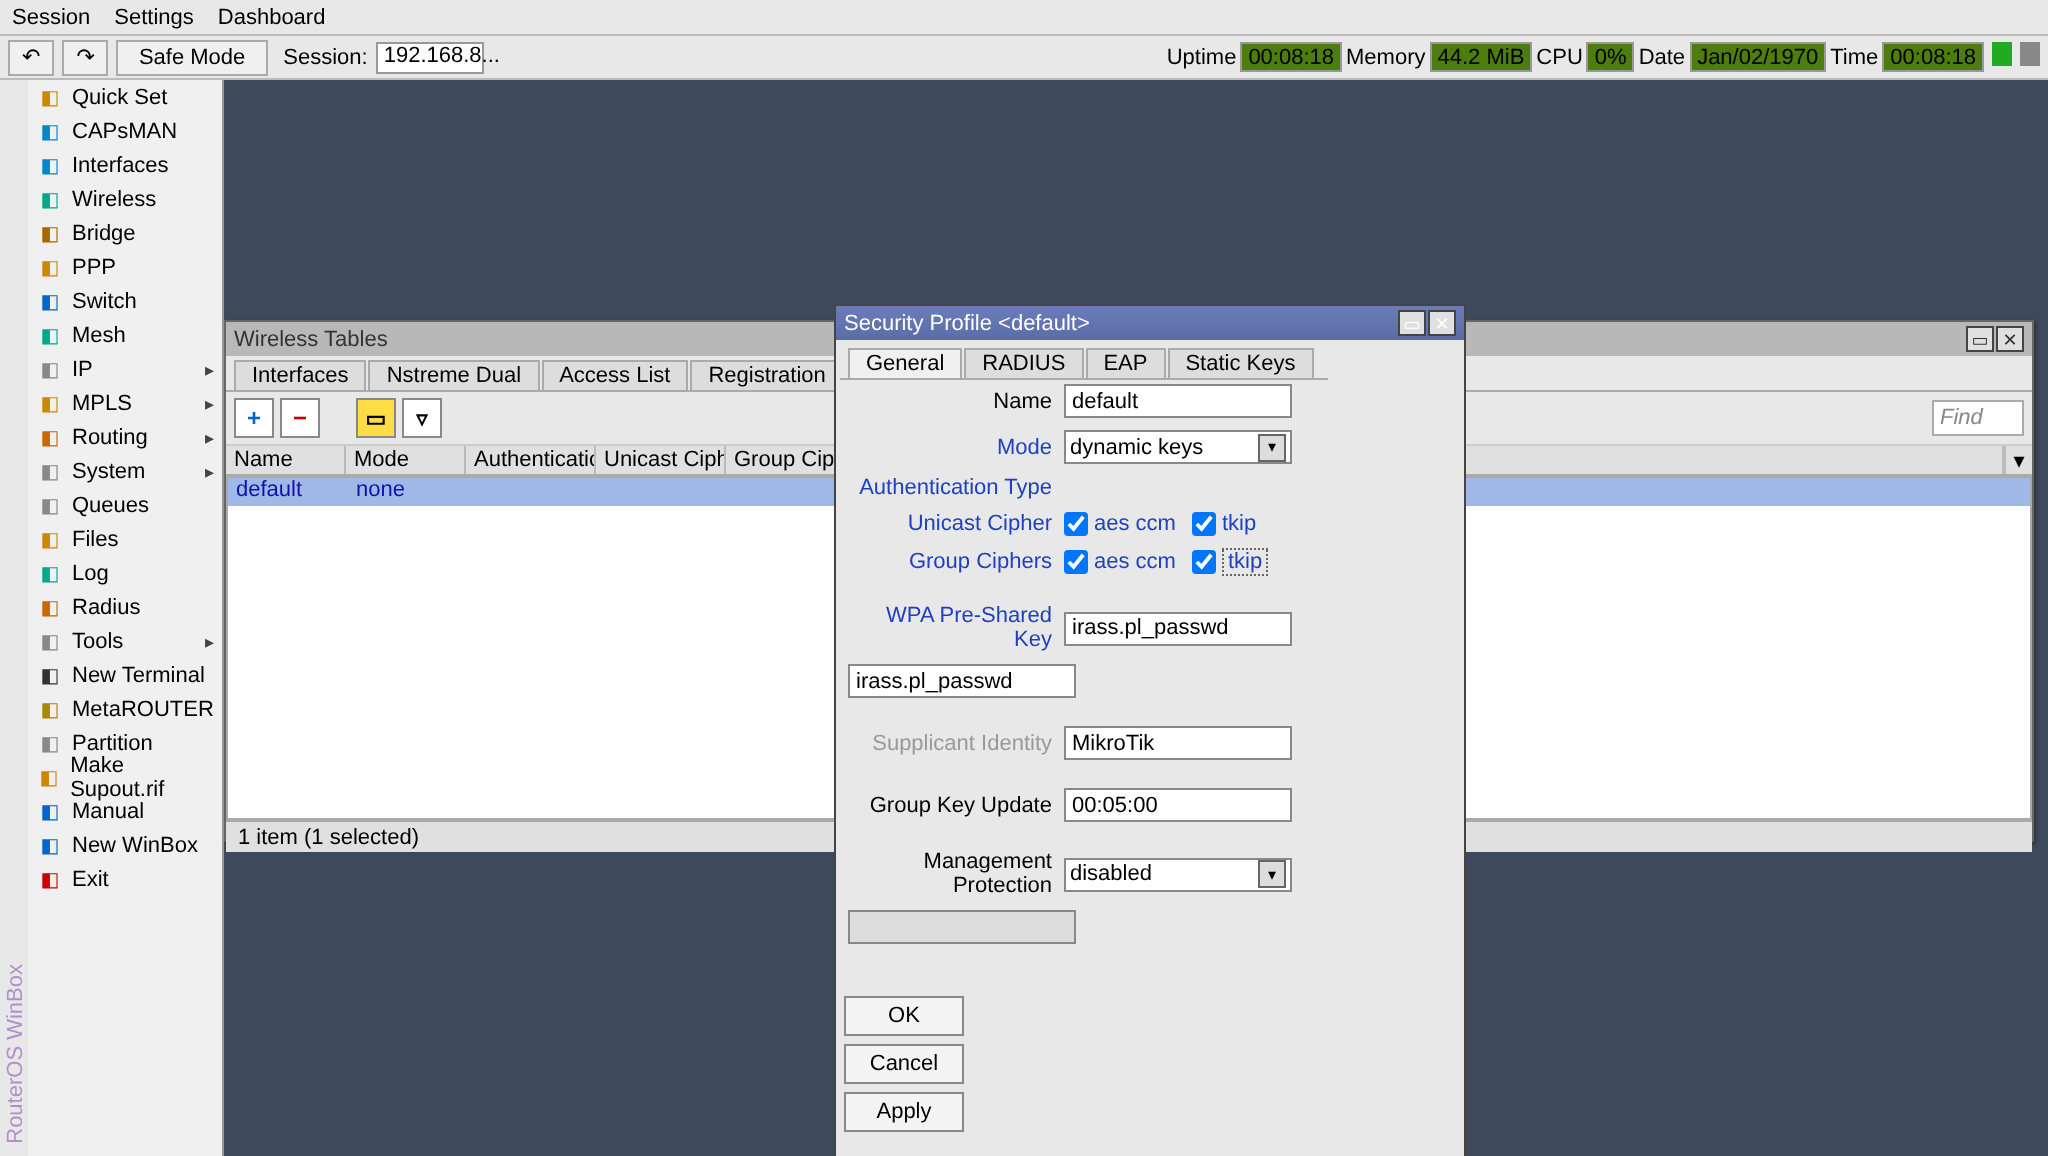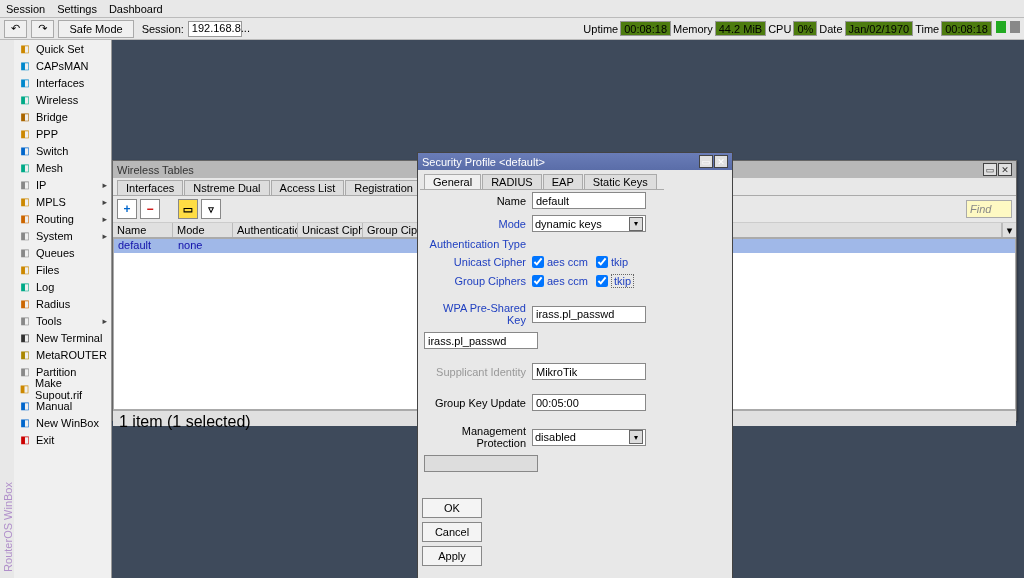--- a/index.html
+++ b/index.html
@@ -25,28 +25,28 @@
 .win { position: absolute; background: #e8e8e8; border: 1px solid #666; box-shadow: 1px 1px 2px rgba(0,0,0,.3); }
 .win-title { background: linear-gradient(#6a7db8,#5a6da8); color: #fff; height: 17px; display: flex; align-items: center; padding: 0 4px; font-size: 11px; }
 .win-title-inactive { background: #b8b8b8; color: #333; }
 .win-ctrl { margin-left: auto; display: flex; gap: 1px; }
 .win-ctrl span { width: 14px; height: 13px; border: 1px solid #444; background: #e0e0e0; display: flex; align-items: center; justify-content: center; font-size: 9px; cursor: pointer; }
 .tabs { display: flex; background: #e8e8e8; border-bottom: 1px solid #aaa; height: 18px; padding: 2px 4px 0; }
 .tab { padding: 1px 8px; border: 1px solid #aaa; border-bottom: none; background: #ddd; margin-right: 1px; cursor: pointer; font-size: 11px; }
 .tab.active { background: #f0f0f0; }
 .toolbar2 { display: flex; align-items: center; padding: 3px 4px; gap: 3px; }
 .toolbar2 .ico-btn { width: 20px; height: 20px; border: 1px solid #888; background: #fff; display: flex; align-items: center; justify-content: center; cursor: pointer; font-size: 12px; font-weight: bold; }
-.find-box { margin-left: auto; border: 1px solid #aaa; background: #fef9c3; width: 46px; height: 18px; color: #888; font-style: italic; padding: 0 3px; display: flex; align-items: center; }
+.find-box { margin-left: auto; border: 1px solid #aaa; background: #ffffff; width: 46px; height: 18px; color: #888; font-style: italic; padding: 0 3px; display: flex; align-items: center; }
 .table-head { display: flex; background: #e0e0e0; border-top: 1px solid #ccc; border-bottom: 1px solid #aaa; height: 16px; }
 .th { border-right: 1px solid #bbb; padding: 1px 4px; font-size: 11px; overflow: hidden; white-space: nowrap; }
 .table-body { background: #fff; border: 1px solid #aaa; height: 172px; overflow: hidden; }
 .row { display: flex; height: 14px; }
 .row.sel { background: #a0b8e8; }
 .td { padding: 0 4px; font-size: 11px; color: #11a; }
-.status-line { background: #e0e0e0; border-top: 1px solid #aaa; padding: 2px 6px; height: 16px; font-size: 16px; }
+.status-line { background: #e0e0e0; border-top: 1px solid #aaa; padding: 2px 6px; height: 16px; font-size: 11px; }
 .dialog { position: absolute; background: #e8e8e8; border: 1px solid #444; }
 .dlg-body { display: flex; flex-direction: column; }
 .dlg-main { width: 248px; padding: 2px; }
 .dlg-side { width: 68px; padding: 6px 4px; display: flex; flex-direction: column; gap: 4px; align-items: center; }
 .dlg-btn { width: 60px; height: 20px; border: 1px solid #888; background: #f4f4f4; display: flex; align-items: center; justify-content: center; cursor: pointer; }
 .frow { display: flex; align-items: center; padding: 2px 4px; margin-bottom: 2px; }
 .flabel { width: 108px; text-align: right; padding-right: 6px; font-size: 11px; }
 .flabel.blue { color: #2040c0; }
 .flabel.gray { color: #999; text-align: right; }
 .finput { border: 1px solid #888; background: #fff; height: 17px; padding: 0 3px; width: 114px; font-size: 11px; }

